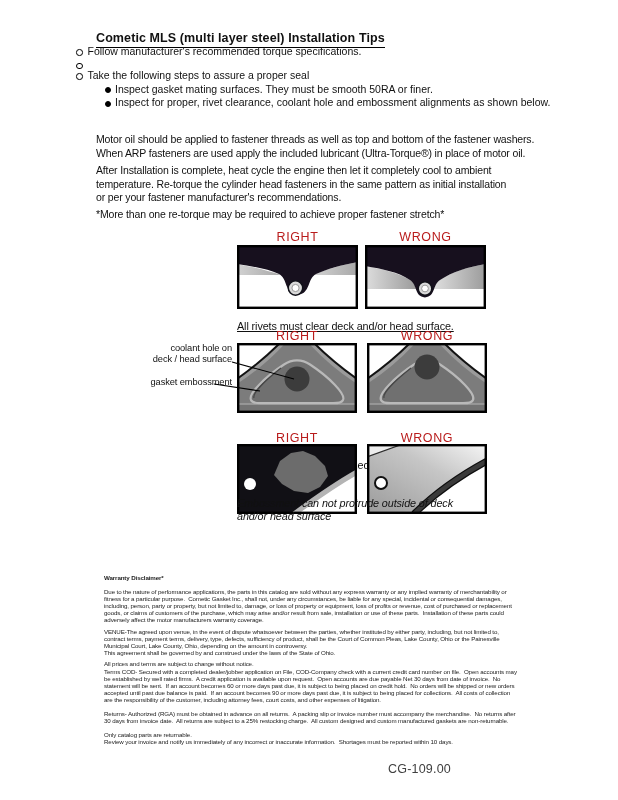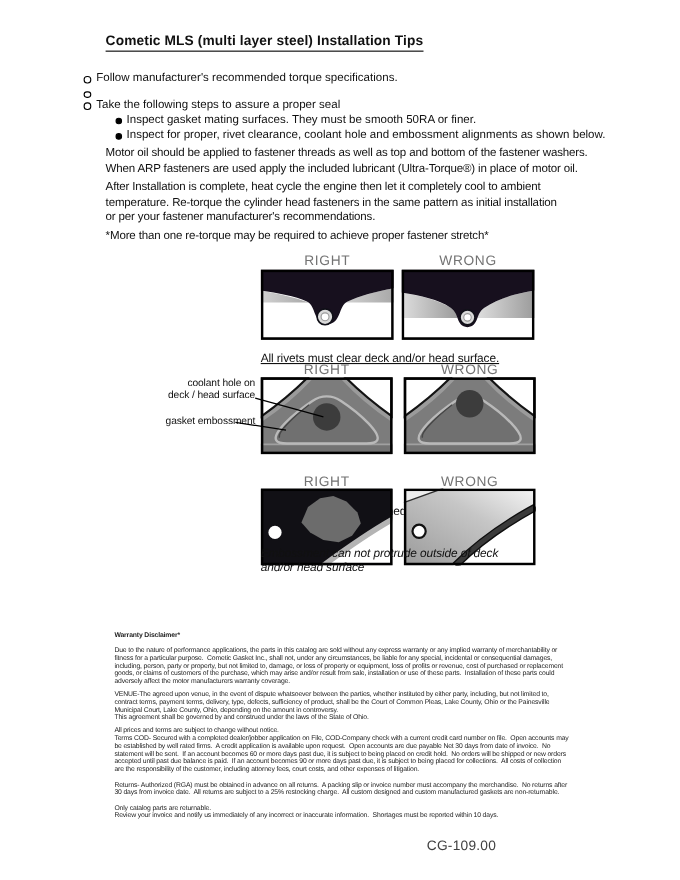--- a/index.html
+++ b/index.html
@@ -5,28 +5,28 @@
   html,body{margin:0;padding:0;background:#ffffff;}
   .page{
     position:relative;width:617px;height:800px;background:#ffffff;overflow:hidden;
     font-family:"Liberation Sans","DejaVu Sans",sans-serif;color:#111111;
   }
   .abs{position:absolute;}
   .title{
     font-size:12.5px;font-weight:bold;letter-spacing:0.1px;
     border-bottom:1.6px solid #000;padding-bottom:2px;display:inline-block;
   }
-  .bullets{left:76px;top:45px;font-size:10.5px;line-height:13.5px;margin-top:20px;}
+  .bullets{left:76px;top:45px;font-size:10.5px;line-height:13.5px;}
   .brow{display:flex;align-items:flex-start;}
   .brow.sub{margin-left:29px;}
   .bmark{flex:0 0 auto;width:4.5px;height:4.5px;border:1px solid #000;border-radius:50%;margin:4px 5px 0 0;}
   .bmark.filled{width:4px;height:4px;background:#000;margin:4.5px 4px 0 0;}
   .h2{font-size:12px;font-weight:bold;}
   .para{font-size:10.5px;line-height:13.5px;letter-spacing:-0.15px;white-space:pre;}
-  .dlabel{font-size:12.5px;letter-spacing:0.6px;text-align:center;color:#737373;}
+  .dlabel{font-size:12.5px;letter-spacing:0.6px;text-align:center;color:#b91c1c;}
   .caption{font-size:10.8px;letter-spacing:-0.1px;white-space:pre;line-height:13px;}
   .annlabel{font-size:9.3px;line-height:11px;white-space:pre;letter-spacing:-0.1px;}
   .panel{display:block;}
   .footer{left:104px;top:574px;font-size:6.2px;line-height:7px;letter-spacing:-0.12px;color:#1c1c1c;}
   .footer .fhead{font-weight:bold;white-space:pre;}
   .footer .fp{white-space:pre;}
   .pageno{font-size:12.5px;color:#404040;letter-spacing:0.2px;}
 </style>
 </head>
 <body>

